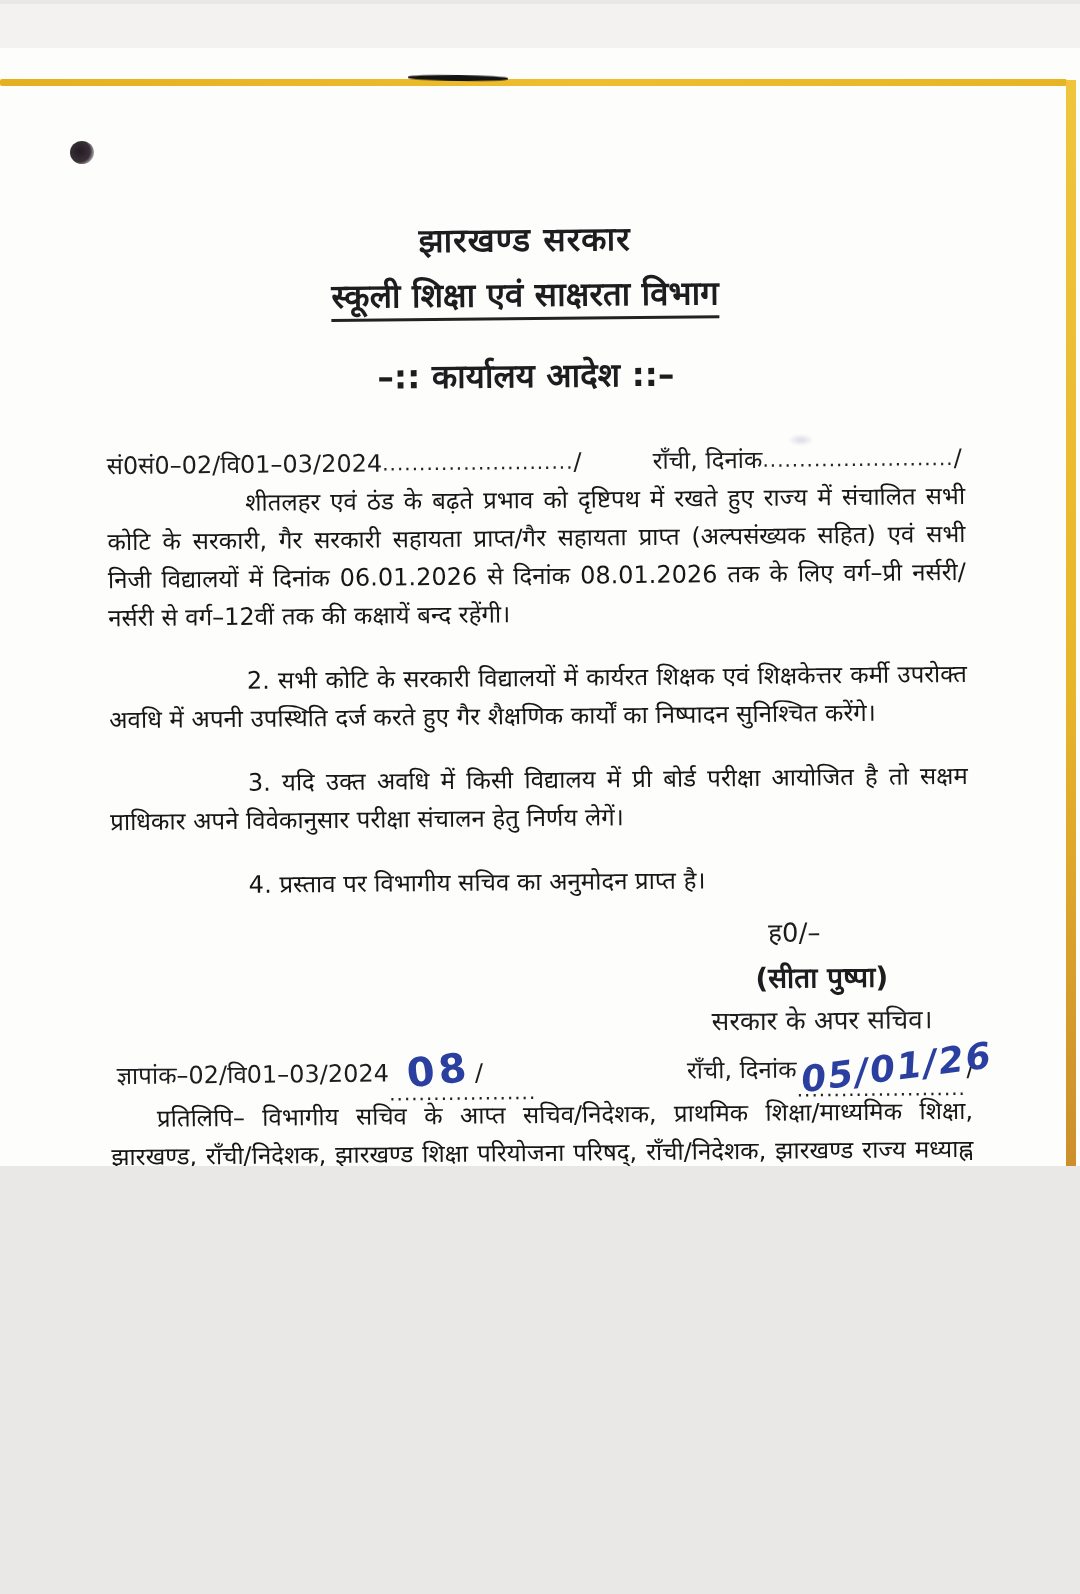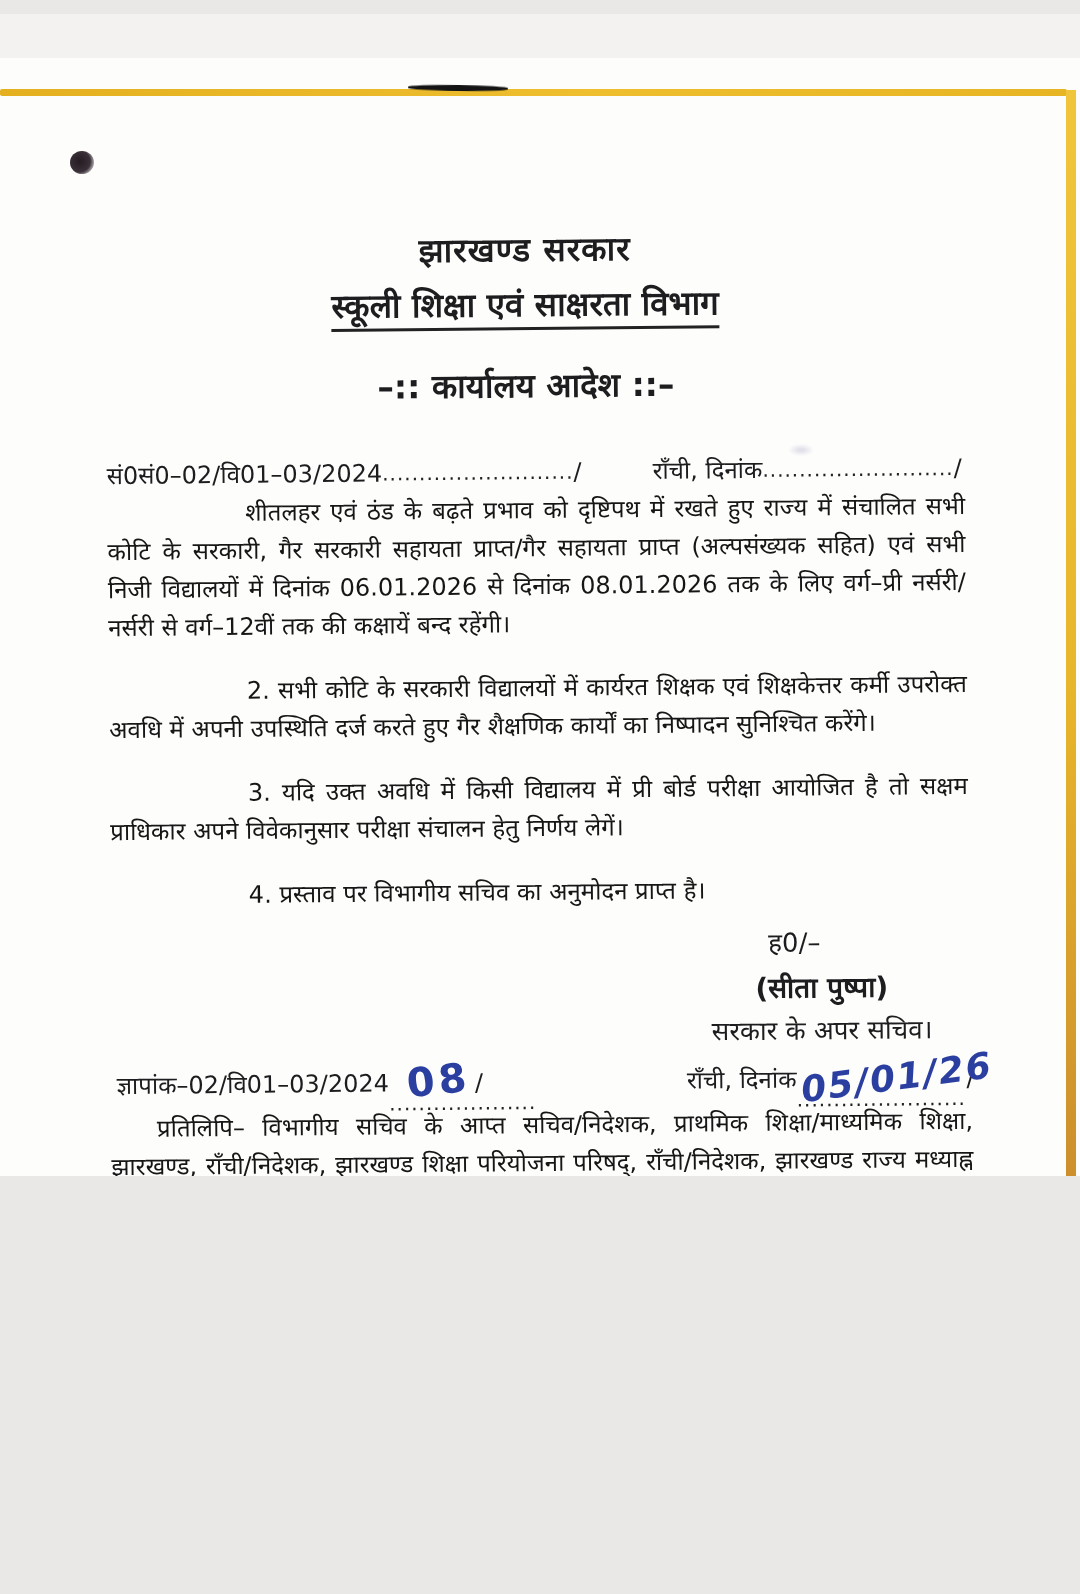--- a/index.html
+++ b/index.html
@@ -1,20 +1,20 @@
 <!DOCTYPE html>
 <html><head>
 <meta charset="utf-8">
 <style>
   html,body{margin:0;padding:0;background:#e9e8e6;}
   *{box-sizing:border-box;}
   .scan{
     position:relative;
     width:1080px;height:1162px;
-    margin:14px auto;
+    margin:4px auto;
     background:#fdfdfc;
     overflow:hidden;
     font-family:"DejaVu Sans","Liberation Sans",sans-serif;
     color:#1d1d1f;
   }
   .top-strip{position:absolute;left:0;top:0;width:1080px;height:44px;background:#f3f2f0;}
   .bottom-strip{position:absolute;left:0;top:1572px;width:1080px;height:22px;background:#f4f3f1;}
   .yellow-top-line{
     position:absolute;left:0;top:75px;width:1067px;height:7px;
     background:linear-gradient(90deg,#e4b020,#eebe2e 55%,#e7b524);

